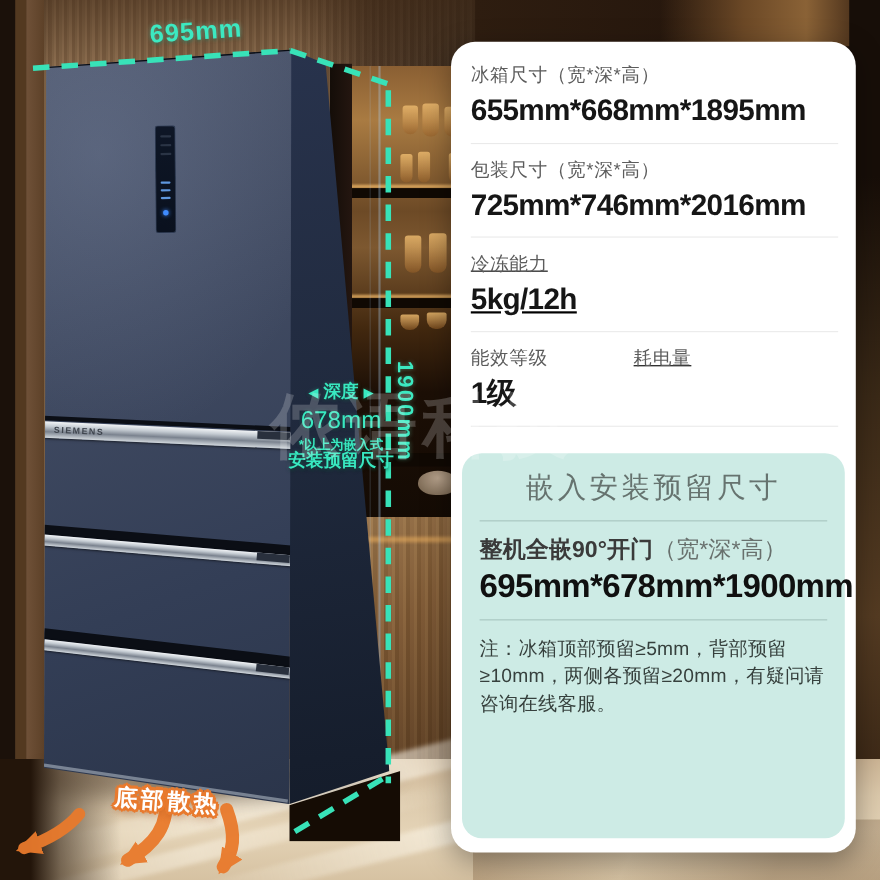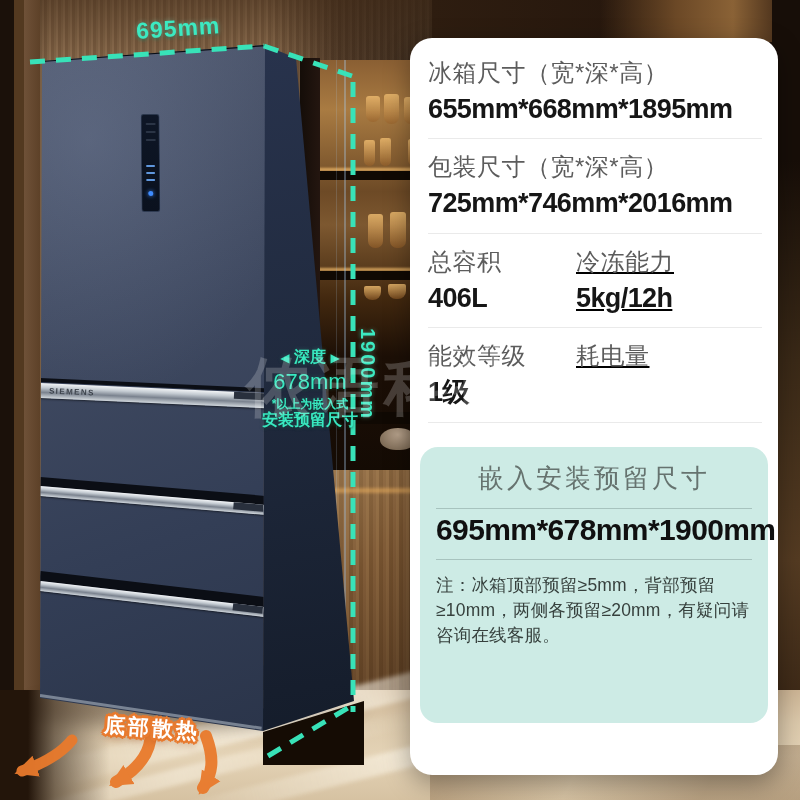--- a/index.html
+++ b/index.html
@@ -77,29 +77,29 @@
   .depth-l2{font-size:22px;font-weight:400;margin-top:4px;}
   .depth-l3{font-size:12px;font-weight:800;margin-top:4px;}
   .depth-l4{font-size:16px;font-weight:800;}
   .lbl-heat{left:104px;top:714px;z-index:30;font-size:21px;font-weight:900;letter-spacing:3px;color:#fff;transform:rotate(4deg);white-space:nowrap;
     text-shadow:-3px 0 #e87a2e,3px 0 #e87a2e,0 -3px #e87a2e,0 3px #e87a2e,-2px -2px #e87a2e,2px 2px #e87a2e,-2px 2px #e87a2e,2px -2px #e87a2e,0 5px 7px rgba(150,60,10,.45);}
   .watermark{left:246px;top:344px;z-index:45;font-size:64px;font-weight:700;letter-spacing:5px;color:rgba(255,255,255,.20);white-space:nowrap;pointer-events:none;}
 
   
   .spec-card{left:410px;top:38px;width:368px;height:737px;z-index:10;background:#fff;border-radius:22px;
     box-shadow:0 8px 26px rgba(0,0,0,.35);padding:20px 16px 0 18px;}
-  .s-label{font-size:24px;color:#5c5c5c;letter-spacing:.5px;line-height:1.25;}
+  .s-label{font-size:17px;color:#5c5c5c;letter-spacing:.5px;line-height:1.25;}
   .s-value{font-size:27px;font-weight:800;color:#161616;letter-spacing:-.6px;margin-top:5px;line-height:1.2;white-space:nowrap;}
   .divider{height:1px;background:#eaeaea;margin-top:13px;}
   .mt{margin-top:13px;}
   .pair{display:flex;}
   .pair .col1{width:148px;}
   .pair .col2{flex:1;text-decoration:underline;}
 
-  .embed-card{margin:24px -6px 0 -8px;background:#cdebe5;border-radius:18px;padding:14px 16px 16px 16px;height:276px;}
+  .embed-card{margin:24px -6px 0 -8px;background:#cdebe5;border-radius:18px;padding:14px 16px 16px 16px;height:350px;}
   .e-title{text-align:center;font-size:26px;font-weight:500;color:#66736f;letter-spacing:3px;}
   .e-div{height:1px;background:rgba(70,95,88,.28);margin-top:12px;}
   .e-label{margin-top:11px;font-size:21px;white-space:nowrap;}
   .e-label .strong{font-weight:700;color:#3a3a3a;}
   .e-label .light{color:#68706d;}
   .e-value{margin-top:4px;font-size:30px;font-weight:800;color:#101010;letter-spacing:-.6px;white-space:nowrap;}
   .e-note{margin-top:13px;font-size:17.5px;line-height:25px;color:#36403d;letter-spacing:.2px;}
 </style>
 </head>
 <body>
@@ -218,24 +218,20 @@
   <div class="abs spec-card">
     <div class="s-label">冰箱尺寸（宽*深*高）</div>
     <div class="s-value">655mm*668mm*1895mm</div>
     <div class="divider"></div>
 
     <div class="s-label mt">包装尺寸（宽*深*高）</div>
     <div class="s-value">725mm*746mm*2016mm</div>
     <div class="divider"></div>
 
     <div class="pair mt">
-      <div class="col1">
-        <div class="s-label">总容积</div>
-        <div class="s-value">406L</div>
-      </div>
       <div class="col2">
         <div class="s-label">冷冻能力</div>
         <div class="s-value">5kg/12h</div>
       </div>
     </div>
     <div class="divider"></div>
 
     <div class="pair mt">
       <div class="col1">
         <div class="s-label">能效等级</div>
@@ -243,19 +239,22 @@
       </div>
       <div class="col2">
         <div class="s-label">耗电量</div>
       </div>
     </div>
     <div class="divider"></div>
 
     <div class="embed-card">
       <div class="e-title">嵌入安装预留尺寸</div>
       <div class="e-div"></div>
+      <div class="e-label">
+        <span class="strong">整机全嵌90°开门</span><span class="light">（宽*深*高）</span>
+      </div>
       <div class="e-value">695mm*678mm*1900mm</div>
       <div class="e-div"></div>
       <div class="e-note">注：冰箱顶部预留≥5mm，背部预留≥10mm，两侧各预留≥20mm，有疑问请咨询在线客服。</div>
     </div>
   </div>
 
 </div>
 
 </body></html>

